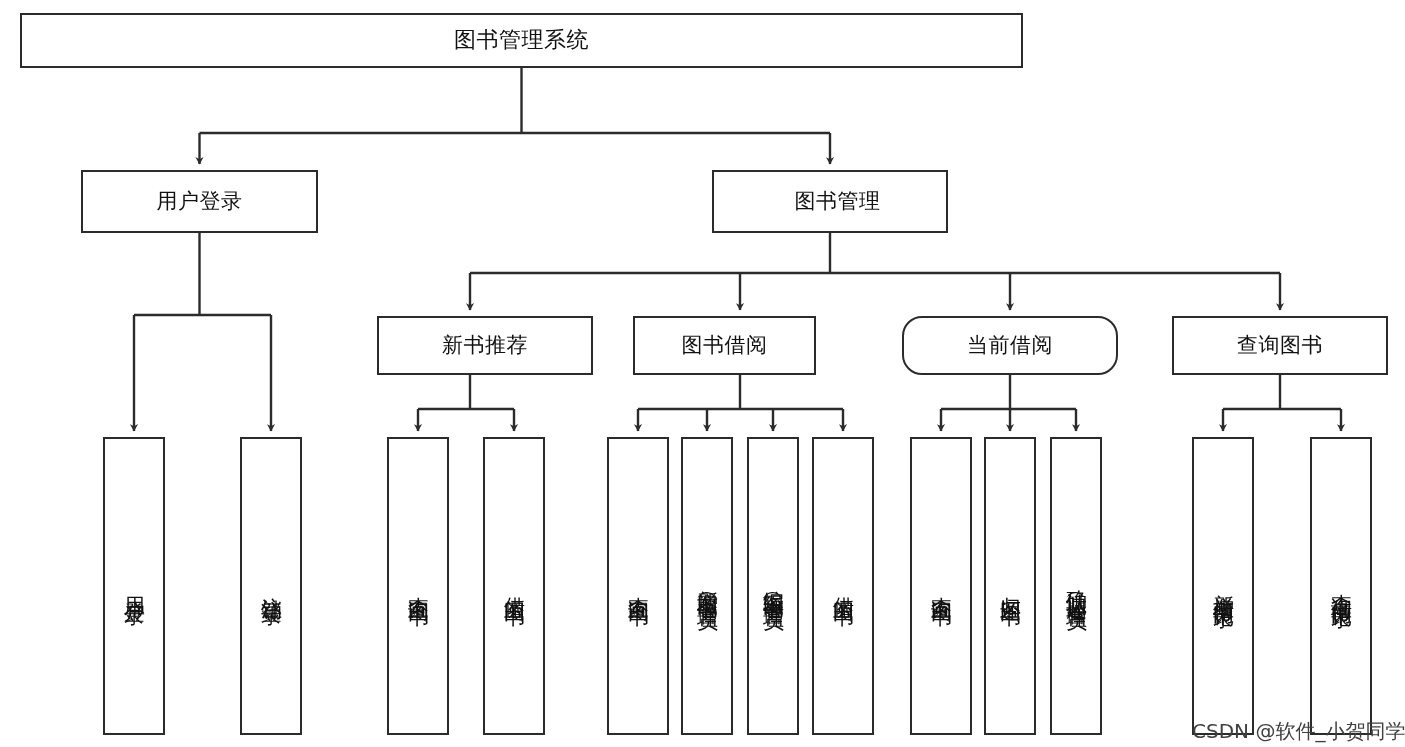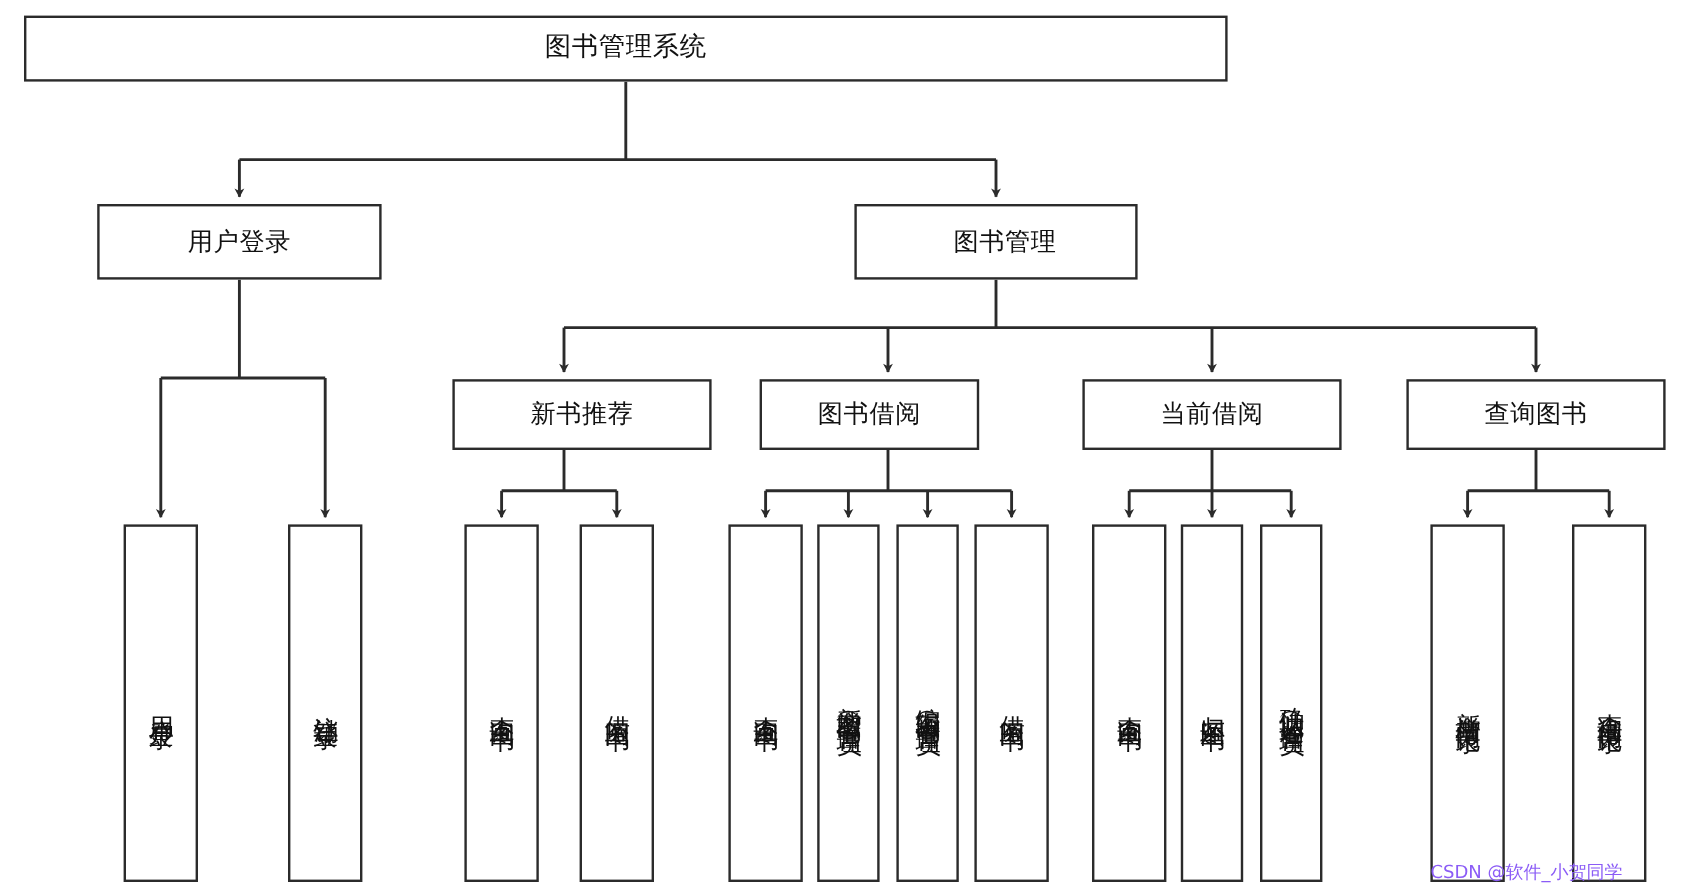--- a/index.html
+++ b/index.html
@@ -57,22 +57,22 @@
   .node.vertical .node-label {
     writing-mode: vertical-rl;
     text-orientation: upright;
     font-size: 21px;
     letter-spacing: 3px;
     line-height: 1;
     max-height: 100%;
   }
   .watermark {
     position: absolute;
-    color: #8b5cf6;
-    font-size: 15px;
+    color: #404040;
+    font-size: 20px;
     white-space: nowrap;
     font-family: "DejaVu Sans", "Liberation Sans", sans-serif;
   }
 </style>
 </head>
 <body>
 
 <div id="diagram-root">
 
   <svg class="edges" viewBox="0 0 1405 747" width="1405" height="747">
@@ -135,21 +135,21 @@
   <div class="node horizontal" style="left: 712px; top: 170px; width: 236px; height: 63px; padding-left: 15px;">
     <span class="node-label">图书管理</span>
   </div>
 
   <div class="node horizontal" style="left: 377px; top: 316px; width: 216px; height: 59px;">
     <span class="node-label">新书推荐</span>
   </div>
   <div class="node horizontal" style="left: 633px; top: 316px; width: 183px; height: 59px;">
     <span class="node-label">图书借阅</span>
   </div>
-  <div class="node horizontal" style="left: 902px; top: 316px; width: 216px; height: 59px;">
+  <div class="node horizontal" style="left: 902px; top: 316px; width: 216px; height: 59px; border-radius: 20px;">
     <span class="node-label">当前借阅</span>
   </div>
   <div class="node horizontal" style="left: 1172px; top: 316px; width: 216px; height: 59px;">
     <span class="node-label">查询图书</span>
   </div>
 
   <div class="node vertical" style="left: 103px; top: 437px; width: 62px; height: 298px;">
     <span class="node-label">用户登录</span>
   </div>
   <div class="node vertical" style="left: 240px; top: 437px; width: 62px; height: 298px;">

